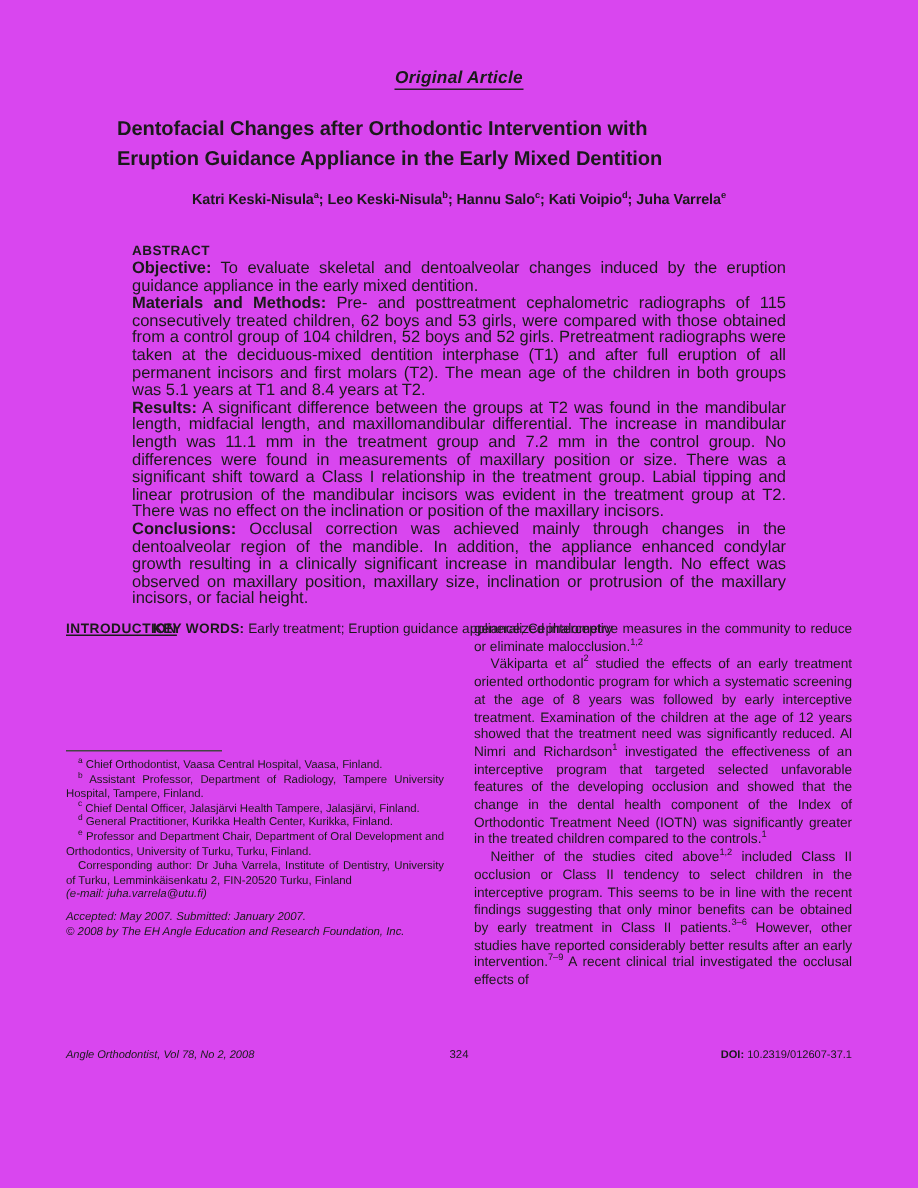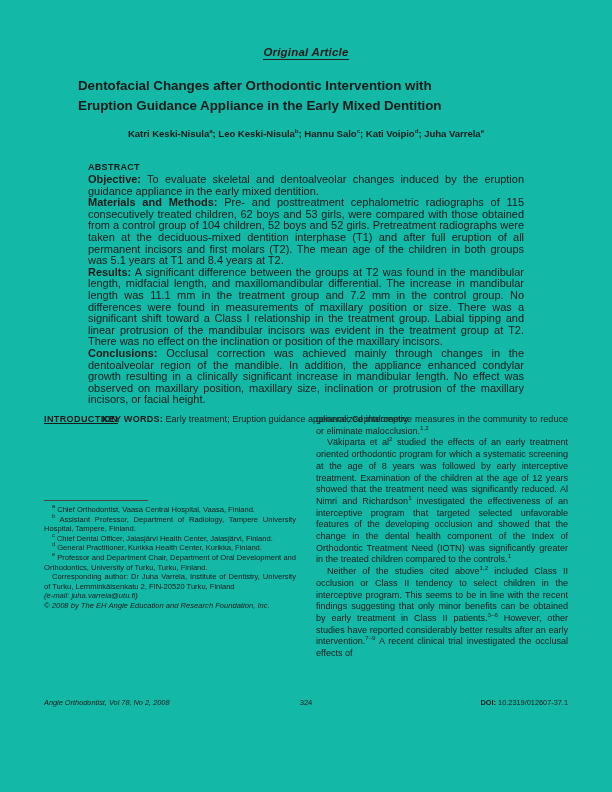--- a/index.html
+++ b/index.html
@@ -13,21 +13,21 @@
     position: relative;
     font-family: "Liberation Sans", sans-serif;
     color: #1a1a1a;
     -webkit-font-smoothing: antialiased;
   }
   .page {
     position: absolute;
     left: 0; top: 0;
     width: 612px;
     height: 792px;
-    background: #14b8a6;
+    background: #d946ef;
     overflow: hidden;
   }
 
   
   .kicker-wrap {
     position: absolute;
     left: 0; top: 42px;
     width: 612px;
     text-align: center;
   }
@@ -223,27 +223,28 @@
 
   <div class="col col-left">
     <div class="sec-head">INTRODUCTION</div>
   </div>
 
   <div class="footnotes">
     <div class="fn-rule"></div>
 
     <p class="fn"><sup>a</sup><span> Chief Orthodontist, Vaasa Central Hospital, Vaasa, Finland.</span></p>
     <p class="fn"><sup>b</sup><span> Assistant Professor, Department of Radiology, Tampere University Hospital, Tampere, Finland.</span></p>
-    <p class="fn"><sup>c</sup><span> Chief Dental Officer, Jalasjärvi Health Center, Jalasjärvi, Finland.</span></p>
+    <p class="fn"><sup>c</sup><span> Chief Dental Officer, Jalasjärvi Health Tampere, Jalasjärvi, Finland.</span></p>
     <p class="fn"><sup>d</sup><span> General Practitioner, Kurikka Health Center, Kurikka, Finland.</span></p>
     <p class="fn"><sup>e</sup><span> Professor and Department Chair, Department of Oral Development and Orthodontics, University of Turku, Turku, Finland.</span></p>
 
     <p class="fn">Corresponding author: Dr Juha Varrela, Institute of Dentistry, University of Turku, Lemminkäisenkatu 2, FIN-20520 Turku, Finland</p>
     <p class="fn-plain">(e-mail: juha.varrela@utu.fi)</p>
 
+    <p class="fn-plain fn-block-gap">Accepted: May 2007. Submitted: January 2007.</p>
     <p class="fn-plain">© 2008 by The EH Angle Education and Research Foundation, Inc.</p>
   </div>
 
   <div class="col col-right">
     <p class="body-para" style="text-indent:0"><span>generalized interceptive measures in the community to reduce or eliminate malocclusion.</span><sup>1,2</sup></p>
 
     <p class="body-para"><span>Väkiparta et al</span><sup>2</sup><span> studied the effects of an early treatment oriented orthodontic program for which a systematic screening at the age of 8 years was followed by early interceptive treatment. Examination of the children at the age of 12 years showed that the treatment need was significantly reduced. Al Nimri and Richardson</span><sup>1</sup><span> investigated the effectiveness of an interceptive program that targeted selected unfavorable features of the developing occlusion and showed that the change in the dental health component of the Index of Orthodontic Treatment Need (IOTN) was significantly greater in the treated children compared to the controls.</span><sup>1</sup></p>
 
     <p class="body-para"><span>Neither of the studies cited above</span><sup>1,2</sup><span> included Class II occlusion or Class II tendency to select children in the interceptive program. This seems to be in line with the recent findings suggesting that only minor benefits can be obtained by early treatment in Class II patients.</span><sup>3–6</sup><span> However, other studies have reported considerably better results after an early intervention.</span><sup>7–9</sup><span> A recent clinical trial investigated the occlusal effects of</span></p>
   </div>

